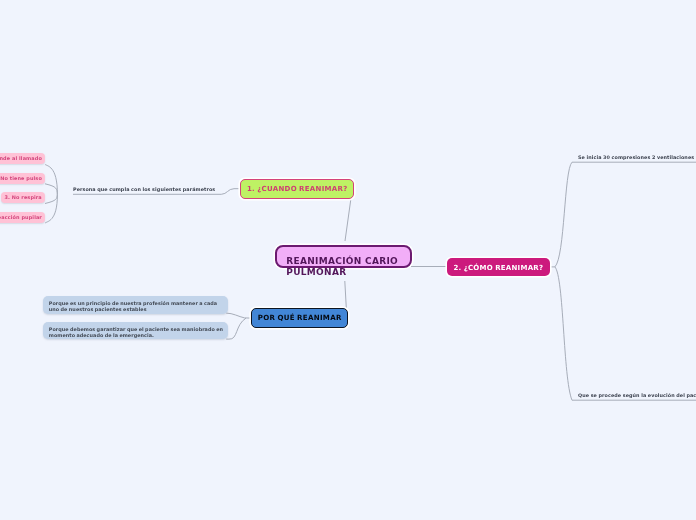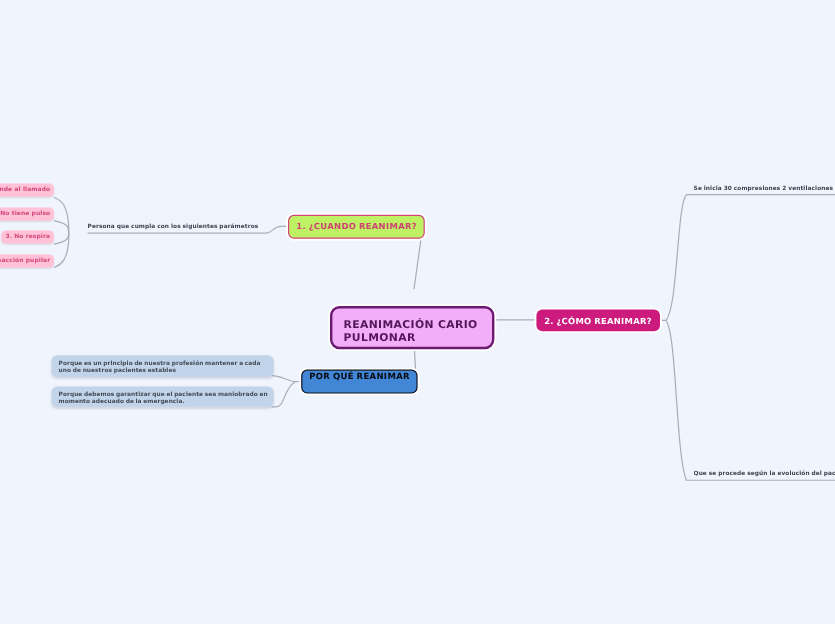--- a/index.html
+++ b/index.html
@@ -5,41 +5,41 @@
   html,body{margin:0;padding:0;}
   body{width:696px;height:520px;background:#f0f4fd;overflow:hidden;
        font-family:"DejaVu Sans",sans-serif;}
   #canvas{position:relative;width:696px;height:520px;overflow:hidden;background:#f0f4fd;}
   svg.links{position:absolute;left:0;top:0;width:696px;height:520px;pointer-events:none;}
   .node{position:absolute;box-sizing:border-box;white-space:nowrap;
     box-shadow:0 0 0 1.6px #ffffff;}
   .node,.txtlabel,.leaf,.bluebox{will-change:transform;transform:translateZ(0);}
 
   
-  #central{left:274.5px;top:255px;width:136.5px;height:36px;background:#f2aef8;
+  #central{left:274.5px;top:245px;width:136.5px;height:23px;background:#f2aef8;
     border:2.4px solid #6b1a70;border-radius:8px;color:#53165a;
     font-size:9px;font-weight:bold;letter-spacing:.3px;line-height:11.2px;
     padding:8.8px 0 0 9.3px;white-space:normal;}
 
   
   #n-cuando{left:239.6px;top:178.6px;width:114.4px;height:19.6px;background:#bef264;
     border:1.6px solid #d4427a;border-radius:5px;color:#cf3f72;
     font-size:7.0px;font-weight:bold;letter-spacing:.28px;word-spacing:-0.5px;
     display:flex;align-items:center;justify-content:center;}
 
   
   #n-como{left:447.4px;top:257.5px;width:102.7px;height:18.1px;background:#cc1a7d;
     border-radius:5px;padding-top:1px;color:#fff;font-size:7.0px;font-weight:bold;letter-spacing:.24px;word-spacing:-0.45px;
     display:flex;align-items:center;justify-content:center;}
 
   
   #n-porque{left:250.8px;top:307.6px;width:97.3px;height:19.6px;background:#4286d6;
     border:1.7px solid #0d1522;border-radius:5px;color:#050a12;
     font-size:7.05px;font-weight:bold;letter-spacing:.3px;word-spacing:-0.5px;
-    display:flex;justify-content:center;}
+    display:flex;align-items:center;justify-content:center;}
 
   .txtlabel{position:absolute;color:#3d4350;font-size:4.85px;font-weight:bold;
     letter-spacing:.08px;word-spacing:-0.22px;white-space:nowrap;}
 
   .leaf{position:absolute;background:#ffc2d6;border-radius:4px;color:#d3457c;
     font-size:4.95px;font-weight:bold;height:10.6px;line-height:10.6px;
     text-align:right;letter-spacing:.1px;white-space:nowrap;
     padding-right:3.3px;box-sizing:border-box;right:auto;
     box-shadow:0 1px 1.5px rgba(120,130,150,.22);}
 

